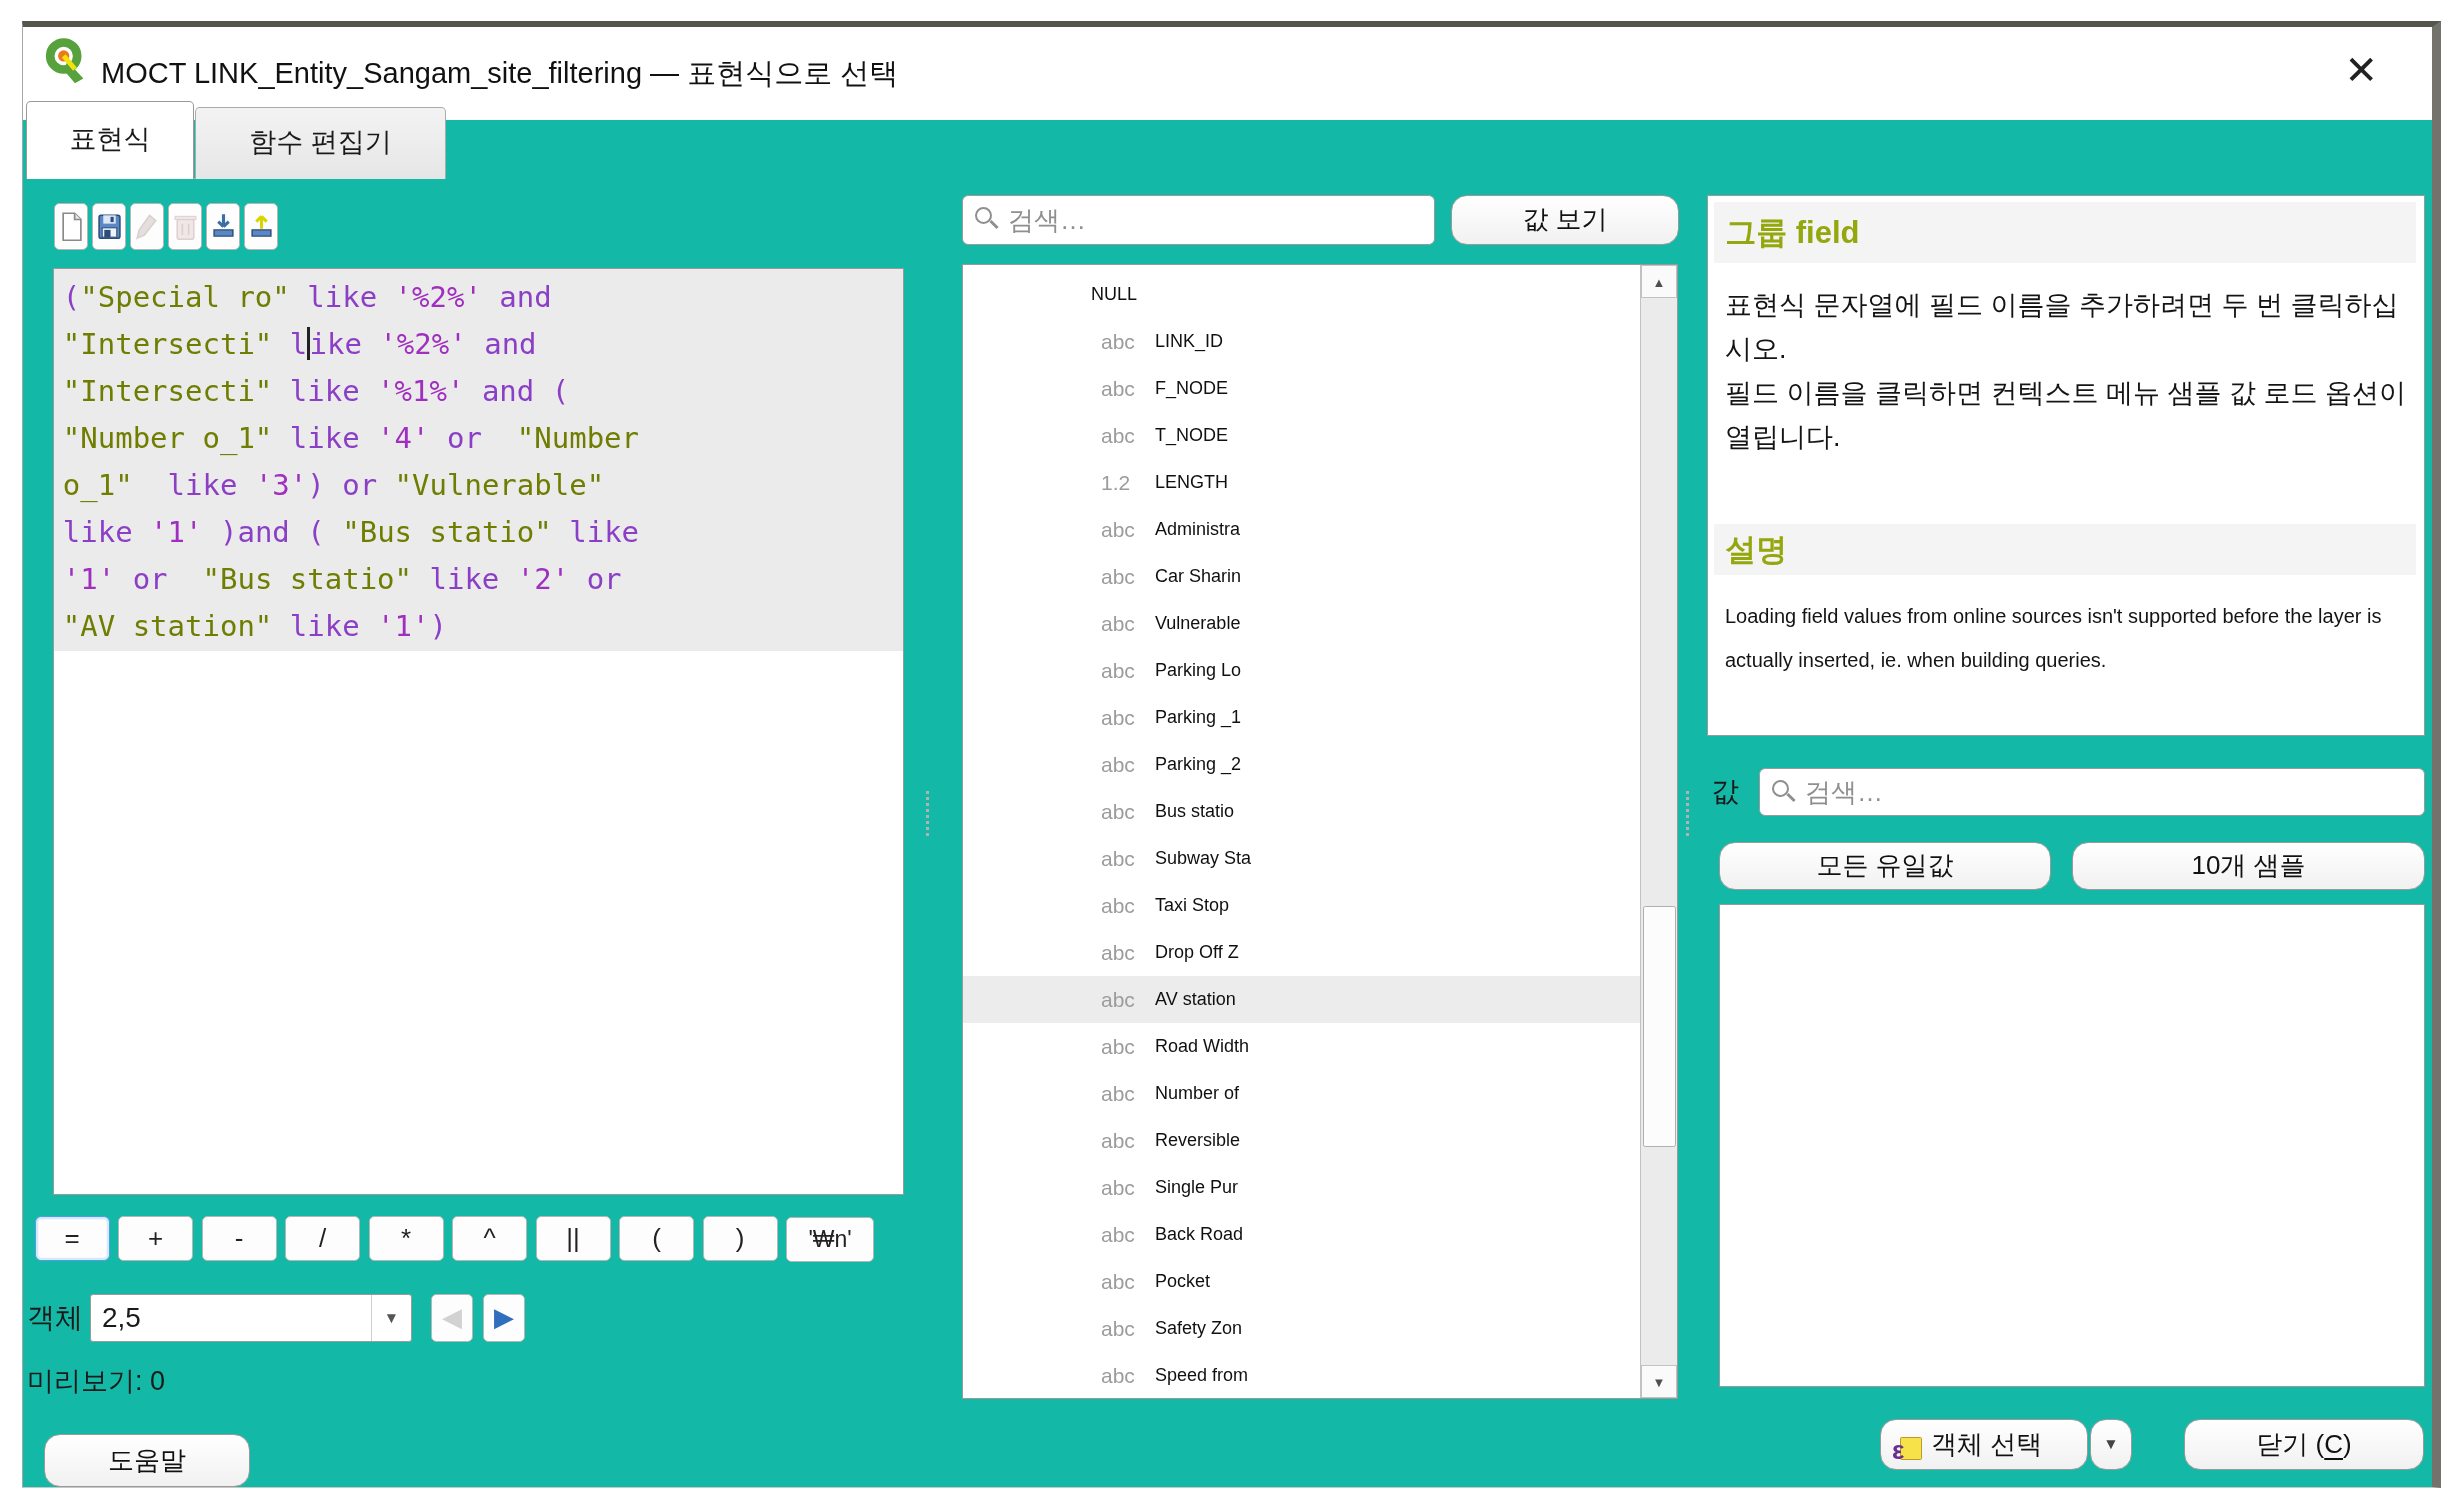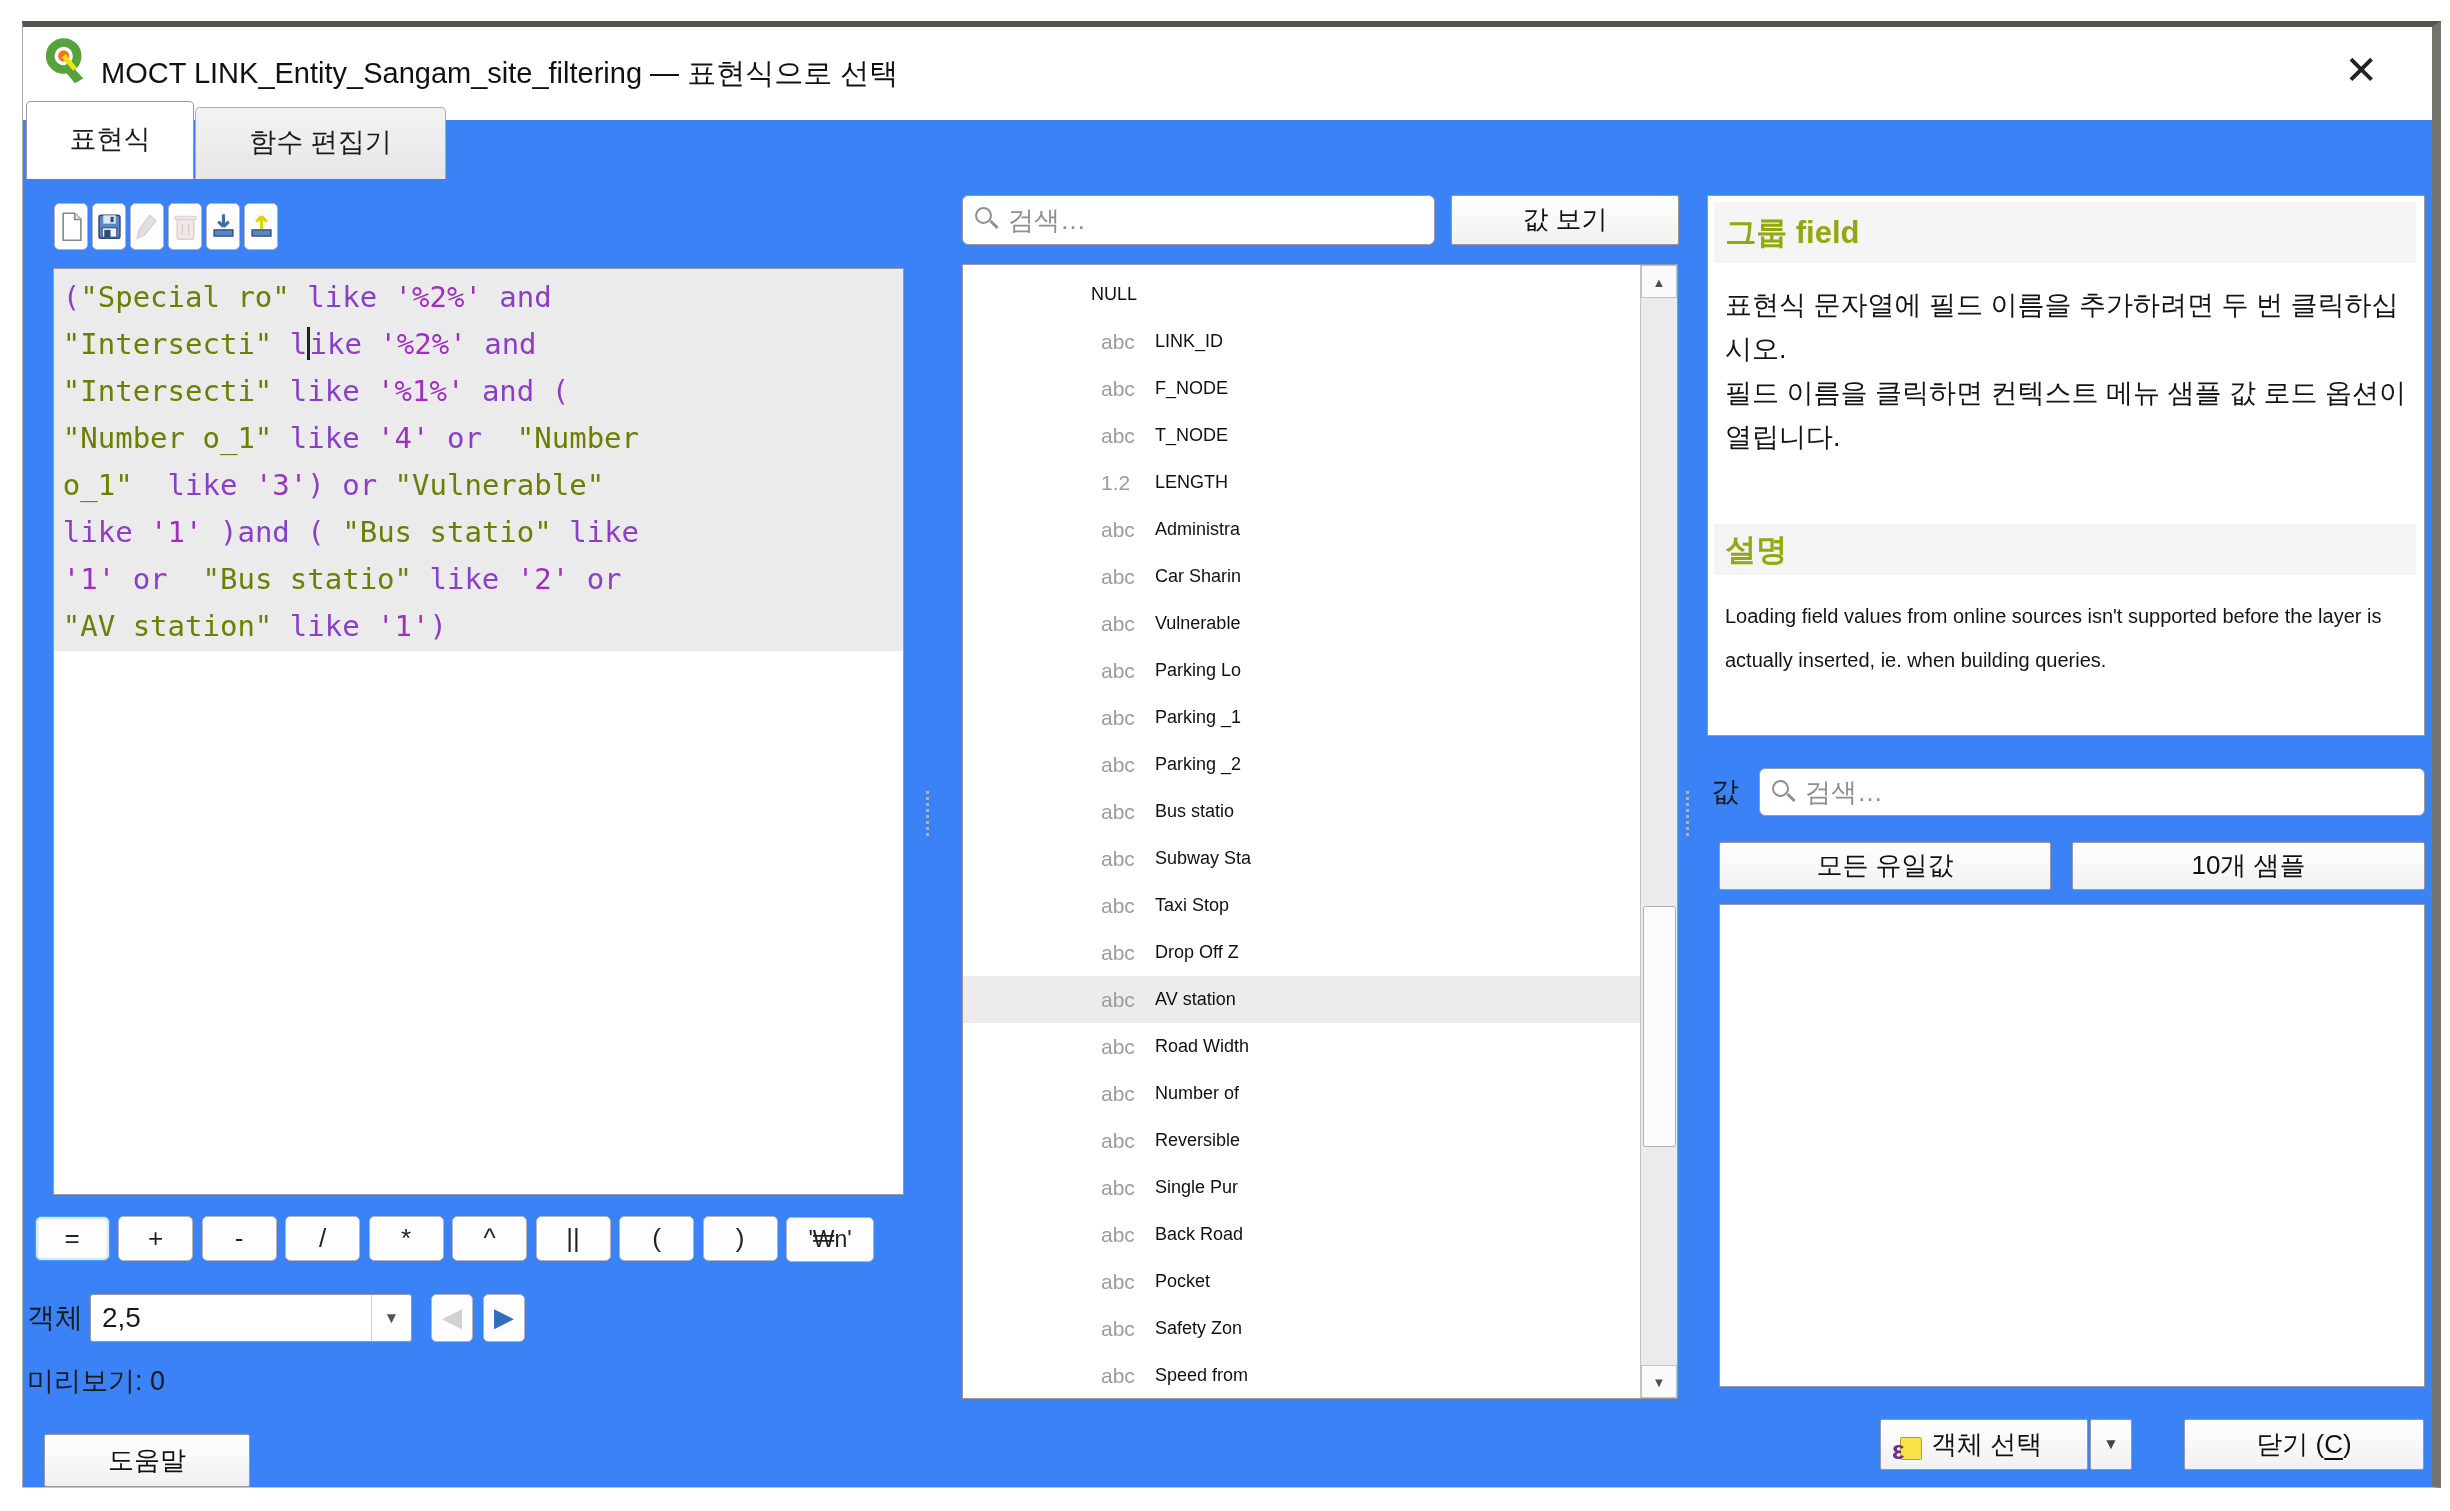--- a/index.html
+++ b/index.html
@@ -4,21 +4,21 @@
 <style>
   * { box-sizing: border-box; margin: 0; padding: 0; }
   body {
     width: 2450px; height: 1512px; position: relative;
     background: #ffffff;
     font-family: "Liberation Sans", sans-serif;
     color: #1a1a1a;
   }
   .dialog {
     position: absolute; left: 22px; top: 21px; width: 2419px; height: 1467px;
-    background: #3b82f6;
+    background: #14b8a6;
     border-top: 6.2px solid #55554d;
     border-right: 9.3px solid #73736b;
     border-left: 1.6px solid #a8a8a8;
     border-bottom: 1.6px solid #c8c8c8;
   }
   
   .titlebar { position: absolute; left: 0; top: 0; width: 100%; height: 93px; background: #ffffff; }
   .qgis-logo { position: absolute; left: 21px; top: 8.5px; width: 45px; height: 53px; }
   .win-title { position: absolute; left: 78px; top: 0; height: 93px; line-height: 93px; font-size: 29px; color: #111; white-space: nowrap; }
   .win-close { position: absolute; right: 43px; top: 0; height: 93px; line-height: 87px; font-size: 40px; color: #222; cursor: default; padding: 0 11px; }
@@ -54,21 +54,21 @@
                    background: #fff; border: 0.8px solid #9a9a9a; border-radius: 3.1px; }
   .feature-combo .value { position: absolute; left: 11px; top: 0; line-height: 45px; font-size: 28px; }
   .combo-arrow { position: absolute; right: 0; top: 0; width: 40px; height: 100%; border-left: 0.8px solid #cfcfcf;
                  display: flex; align-items: center; justify-content: center; font-size: 15.5px; color: #555; }
   .nav-btn { position: absolute; top: 1267px; width: 42px; height: 48px; background: #fdfdfd;
              border: 0.8px solid #b5b5b5; border-radius: 5.4px; text-align: center; line-height: 45px; font-size: 26px; }
   .nav-prev { left: 408px; color: #d2d2d2; }
   .nav-next { left: 460px; color: #2f6fbe; }
   .preview-row { position: absolute; left: 3.9px; top: 1336px; font-size: 27px; }
   
-  .push-btn { background: linear-gradient(#ffffff, #f1f1f1); border: 0.8px solid #9a9a9a; border-radius: 2px;
+  .push-btn { background: linear-gradient(#ffffff, #f1f1f1); border: 0.8px solid #9a9a9a; border-radius: 16px;
               text-align: center; font-size: 26px; color: #111; }
   .help-btn { position: absolute; left: 21px; top: 1407px; width: 206px; height: 53px; line-height: 50px; }
   
   .search-box { position: absolute; background: #fff; border: 0.8px solid #9a9a9a; border-radius: 6.2px; }
   .search-box .mag { position: absolute; left: 12.4px; top: 11px; width: 17px; height: 17px;
                      border: 2.3px solid #8f8f8f; border-radius: 50%; }
   .search-box .mag::after { content: ''; position: absolute; width: 10px; height: 3.1px; background: #8f8f8f;
                             right: -8.5px; bottom: -3.9px; transform: rotate(45deg); }
   .search-box input { position: absolute; left: 45px; top: 0; width: calc(100% - 48px); height: 100%;
                       border: none; outline: none; font-size: 26px; font-family: "Liberation Sans", sans-serif;

